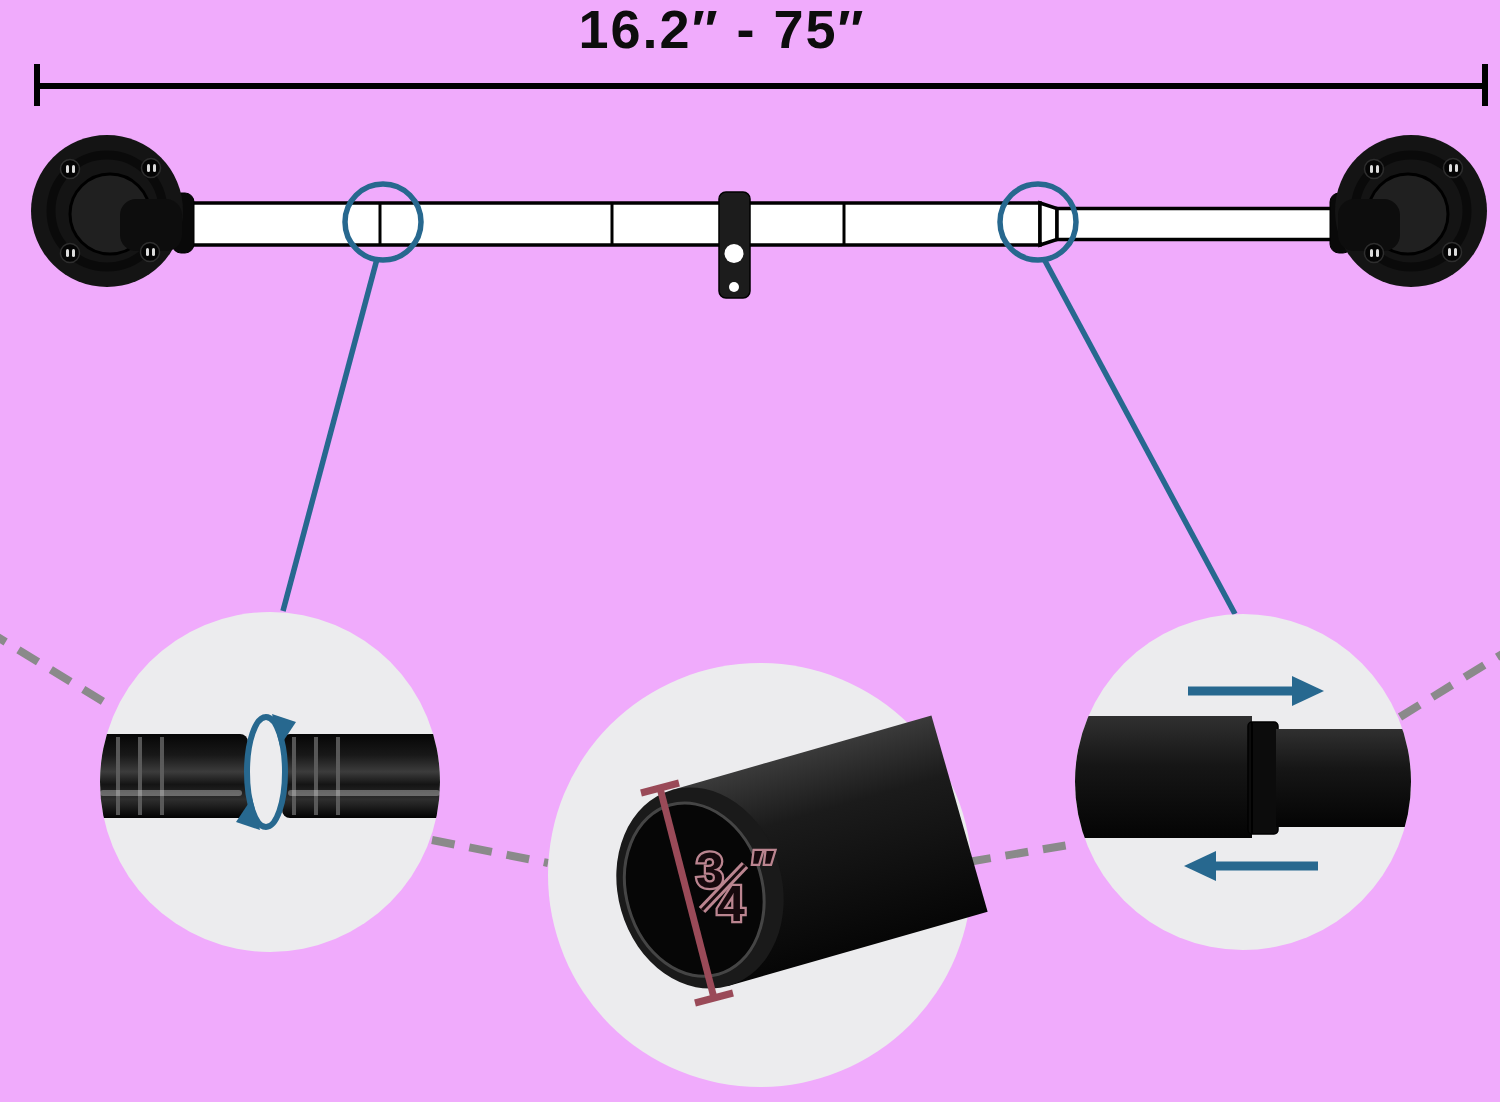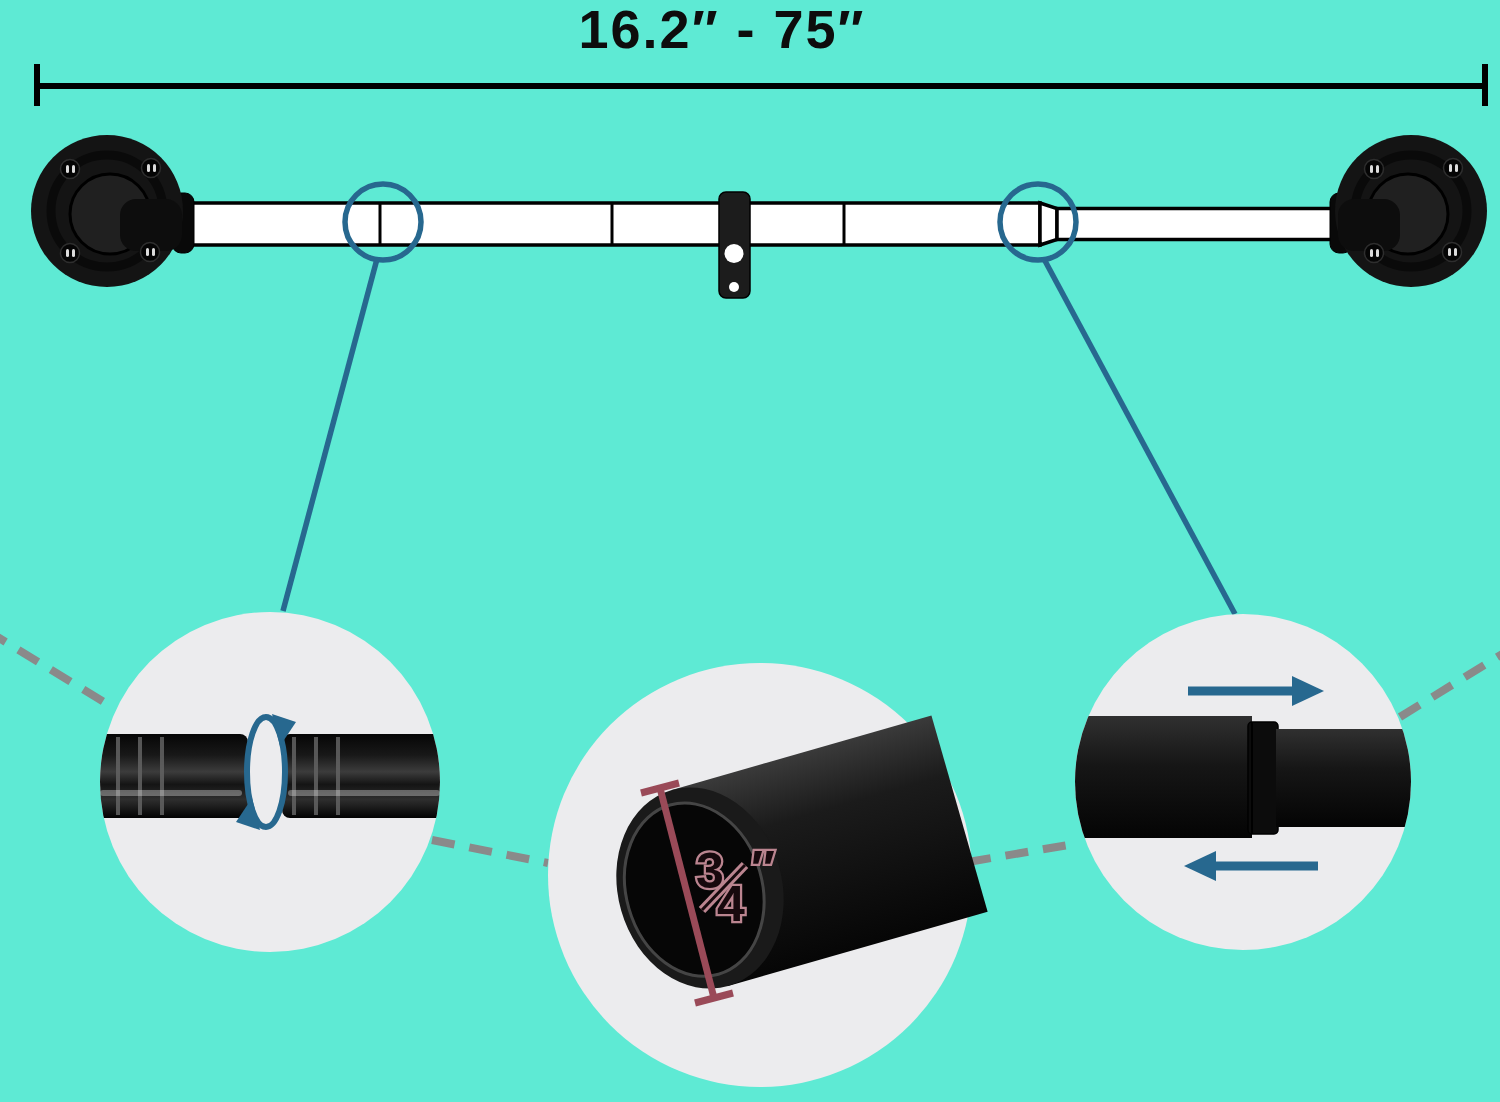--- a/index.html
+++ b/index.html
@@ -1,16 +1,16 @@
 <!DOCTYPE html>
 <html><head>
 <meta charset="utf-8">
 <style>
   html,body{margin:0;padding:0;background:#ffffff;}
-  .stage{position:relative;width:1500px;height:1102px;background:#5eead4;overflow:hidden;
+  .stage{position:relative;width:1500px;height:1102px;background:#f0abfc;overflow:hidden;
          font-family:"Liberation Sans", sans-serif;}
   svg{display:block}
   .dim-label{font-family:"Liberation Sans",sans-serif;font-size:54px;font-weight:600;
              letter-spacing:2px;fill:#0d0d0d;}
   .frac{font-family:"Liberation Sans",sans-serif;font-weight:bold;font-size:50px;
         fill:#17090d;stroke:#bb8590;stroke-width:4.5px;paint-order:stroke;}
   .rod-outline{fill:#ffffff;stroke:#000000;stroke-width:3.5;}
   .seg-line{stroke:#000000;stroke-width:3;}
   .blue-stroke{stroke:#27688f;fill:none;}
   .blue-fill{fill:#27688f;}

